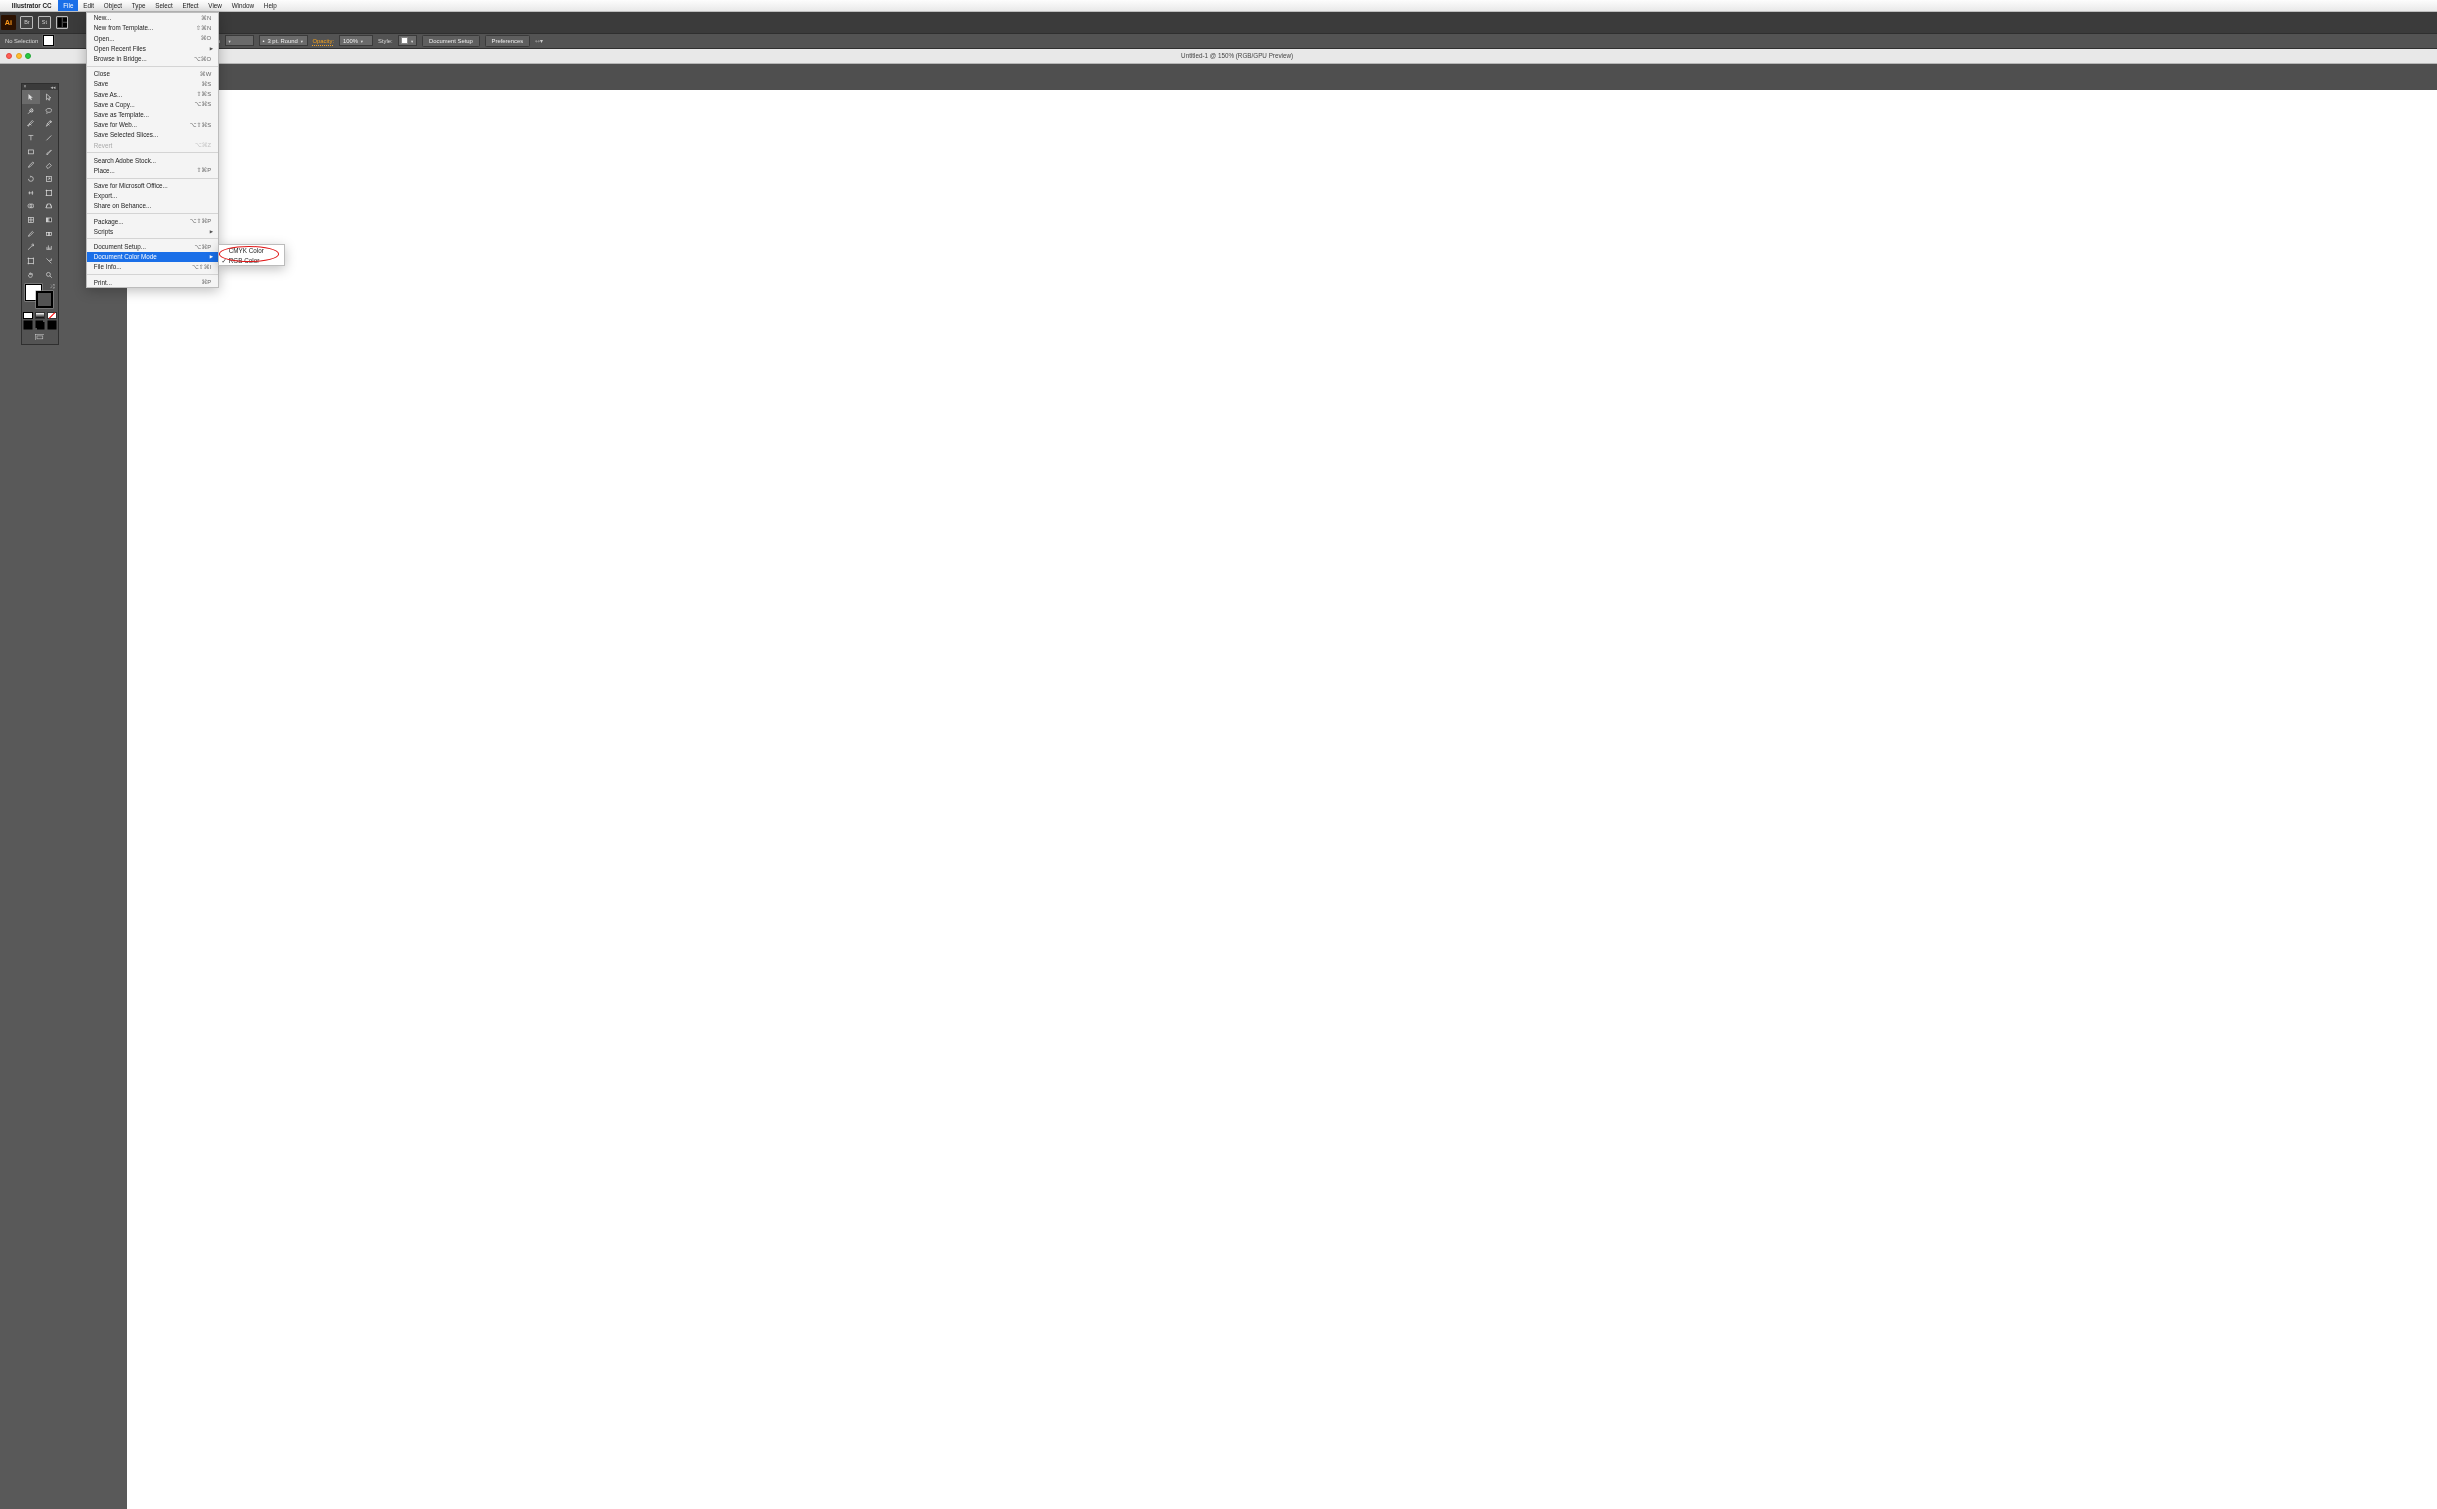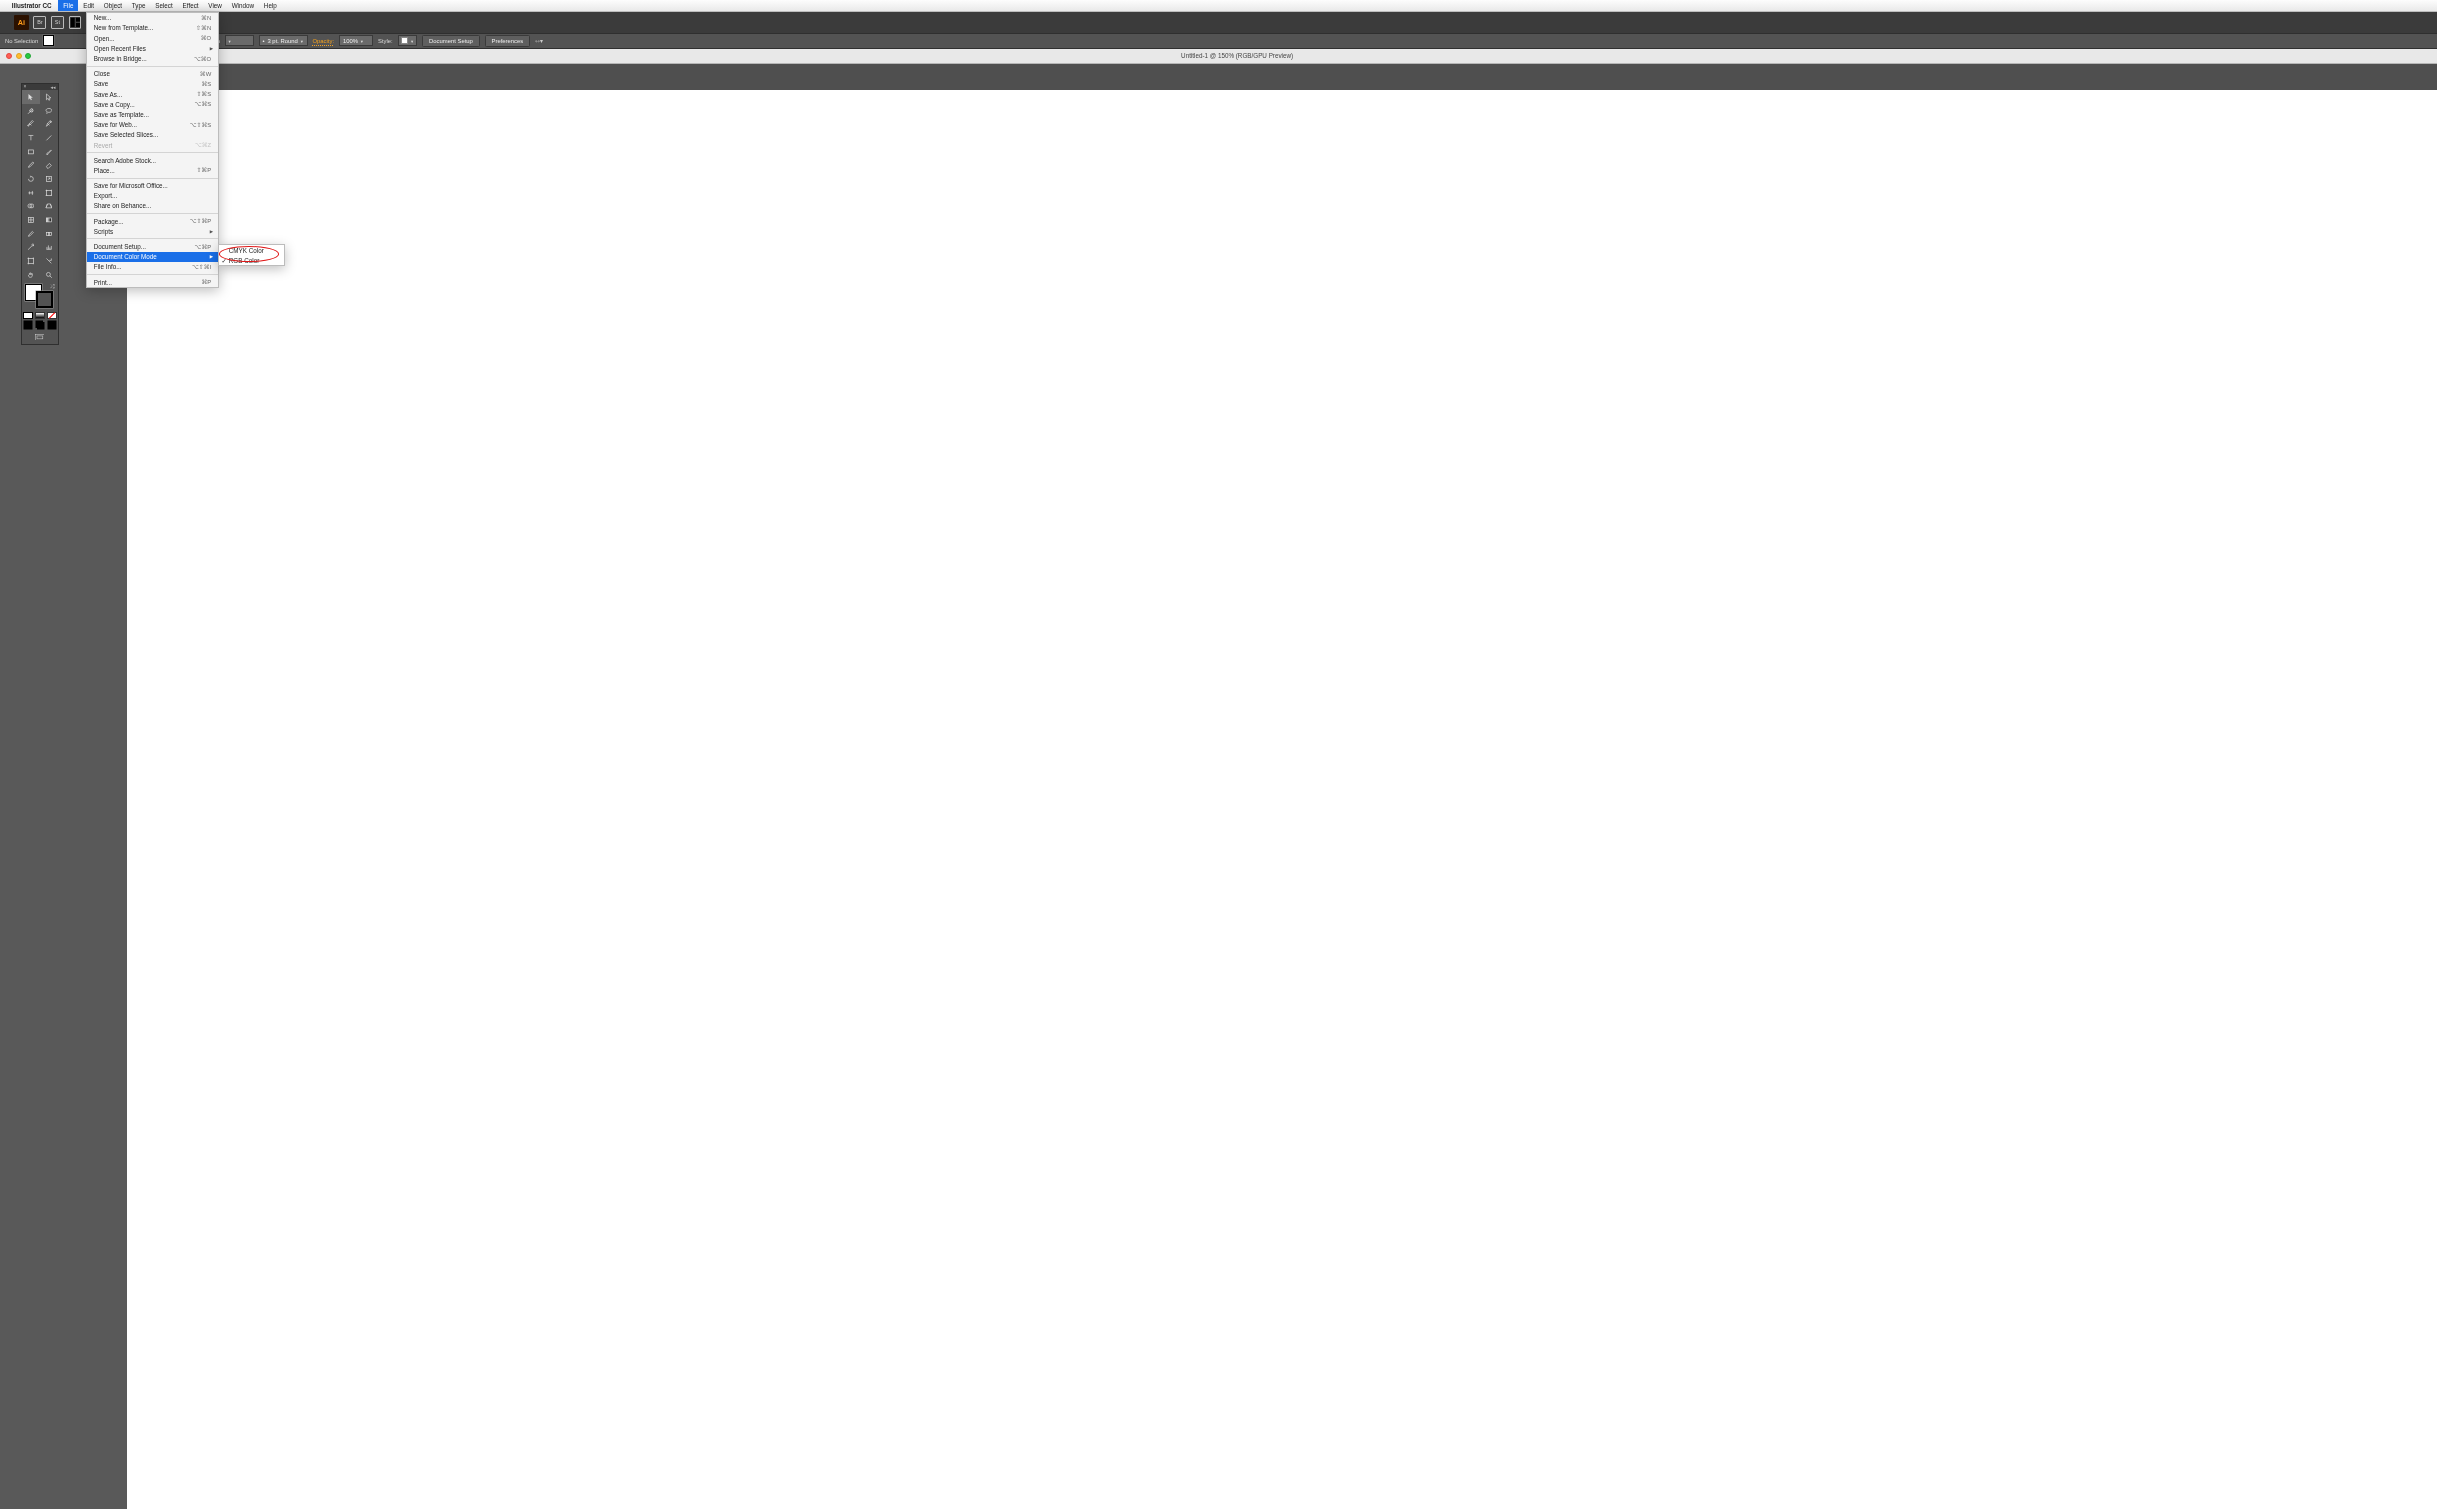--- a/index.html
+++ b/index.html
@@ -6,21 +6,21 @@
   html, body { width: 100%; height: 100%; background: #595959; overflow: hidden; }
 
   
   .mac-menubar { position: absolute; top:0; left:0; right:0; height:11.7px; background: linear-gradient(#fdfdfd,#e9e9e9); border-bottom:0.5px solid #bdbdbd; display:flex; align-items:center; padding:0 4.9px; font-size:6.3px; color:#222; z-index:100; }
   .mac-menubar .apple { font-size:7.8px; margin-right:6.8px; }
   .mac-menubar .appname { font-weight:600; margin-right:6.8px; }
   .mac-menubar .menu { padding:0 4.9px; height:11.7px; display:flex; align-items:center; cursor:default; }
   .mac-menubar .menu.active { background:#1a6fe8; color:#fff; }
 
   
-  .ai-appbar { position:absolute; top:11.7px; left:0; right:0; height:21.5px; background:#3b3b3b; display:flex; align-items:center; padding:0 14px; gap:4.9px; z-index:50; }
+  .ai-appbar { position:absolute; top:11.7px; left:0; right:0; height:21.5px; background:#3b3b3b; display:flex; align-items:center; padding:0 1px; gap:4.9px; z-index:50; }
   .ai-badge { width:14.6px; height:14.6px; background:#2b1100; color:#ff9b1a; display:flex; align-items:center; justify-content:center; font-weight:700; font-size:7.3px; border-radius:1px; }
   .ai-appbar .sq { width:12.7px; height:12.7px; border:0.5px solid #bbb; color:#ccc; display:flex; align-items:center; justify-content:center; font-size:5.4px; border-radius:1px; background:#424242; }
 
   
   .control-bar { position:absolute; top:33px; left:0; right:0; height:15.6px; background:#535353; border-top:0.5px solid #2f2f2f; border-bottom:0.5px solid #2f2f2f; display:flex; align-items:center; padding:0 4.9px; gap:4.9px; font-size:5.9px; color:#ddd; z-index:40; }
   .control-bar .lbl { color:#d8d8d8; }
   .control-bar .lbl.ul { text-decoration: underline dotted; text-underline-offset:1.5px; color:#f0a020; }
   .control-bar .swatch { width:10.7px; height:10.7px; background:#fff; border:0.5px solid #000; box-shadow:0 0 0 0.5px #777; }
   .control-bar .dd { height:10.7px; background:#6a6a6a; border:0.5px solid #3a3a3a; display:flex; align-items:center; padding:0 2.9px; gap:2.9px; color:#eee; min-width:29px; }
   .control-bar .dd .arrow::after { content:"▾"; font-size:4.4px; color:#ddd; }

